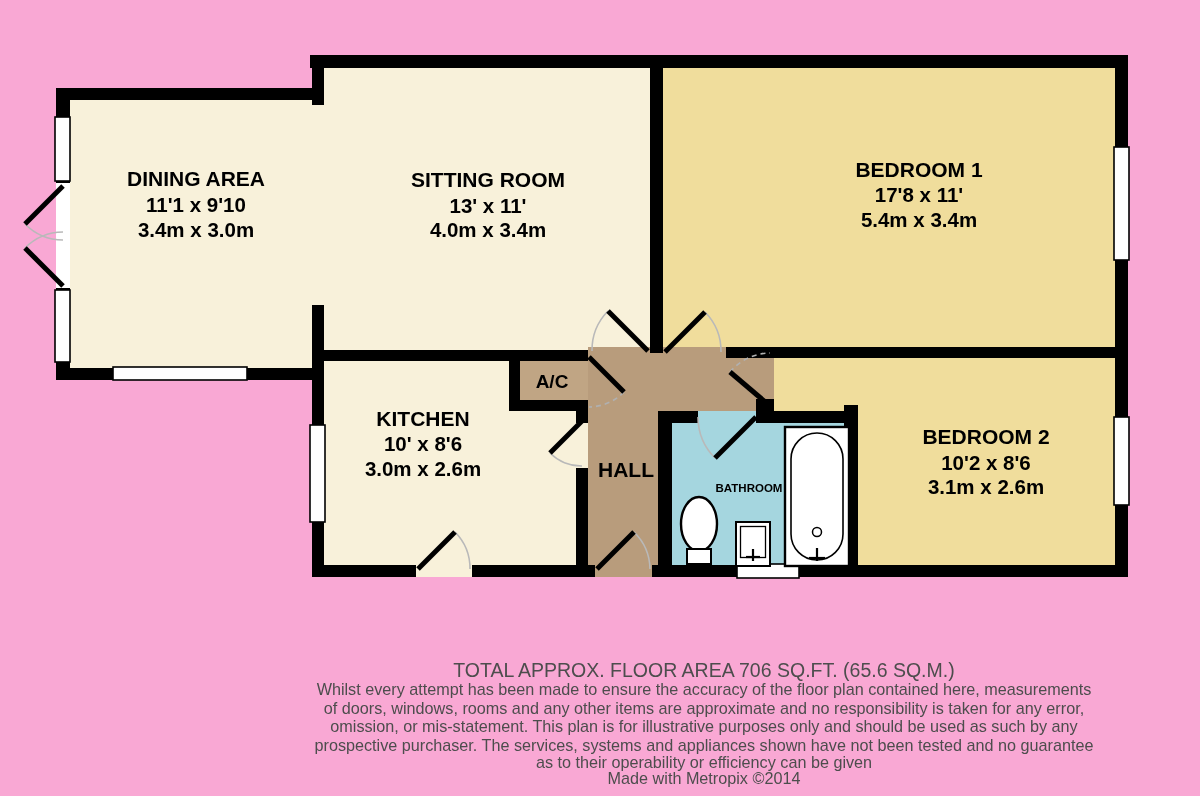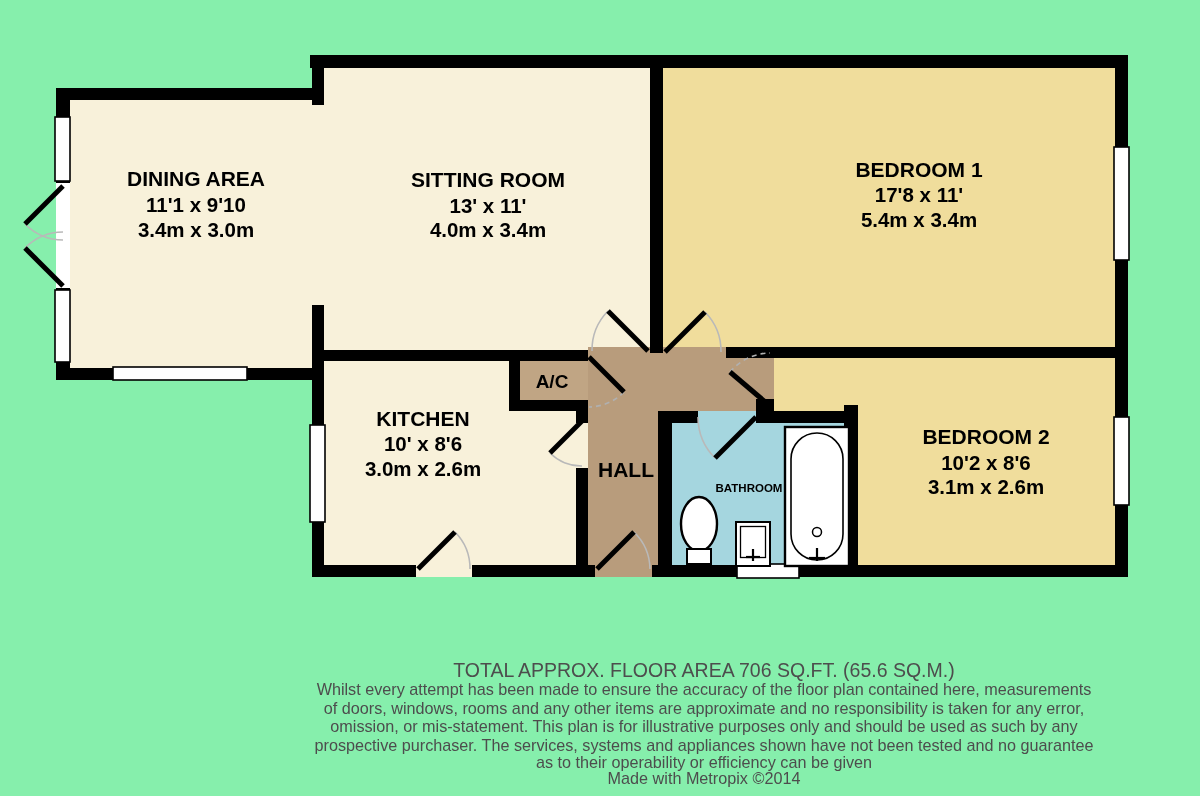--- a/index.html
+++ b/index.html
@@ -1,19 +1,19 @@
 <!DOCTYPE html>
 <html><head>
 <meta charset="utf-8">
 <style>
   html, body { margin: 0; padding: 0; background: #ffffff; }
   .page {
     position: relative;
     width: 1200px; height: 796px;
-    background: #86efac;
+    background: #f9a8d4;
     font-family: "Liberation Sans", sans-serif;
     overflow: hidden;
   }
   svg { display: block; }
   text { font-family: "Liberation Sans", sans-serif; }
   .room-label   { font-weight: bold; fill: #000000; font-size: 21px; text-anchor: middle; }
   .room-dim     { font-weight: bold; fill: #000000; font-size: 20.5px; text-anchor: middle; }
   .small-label  { font-weight: bold; fill: #000000; text-anchor: middle; }
   .footer-total { fill: #4d4d4d; font-size: 19.5px; text-anchor: middle; }
   .footer-line  { fill: #4d4d4d; font-size: 16.2px; text-anchor: middle; }

